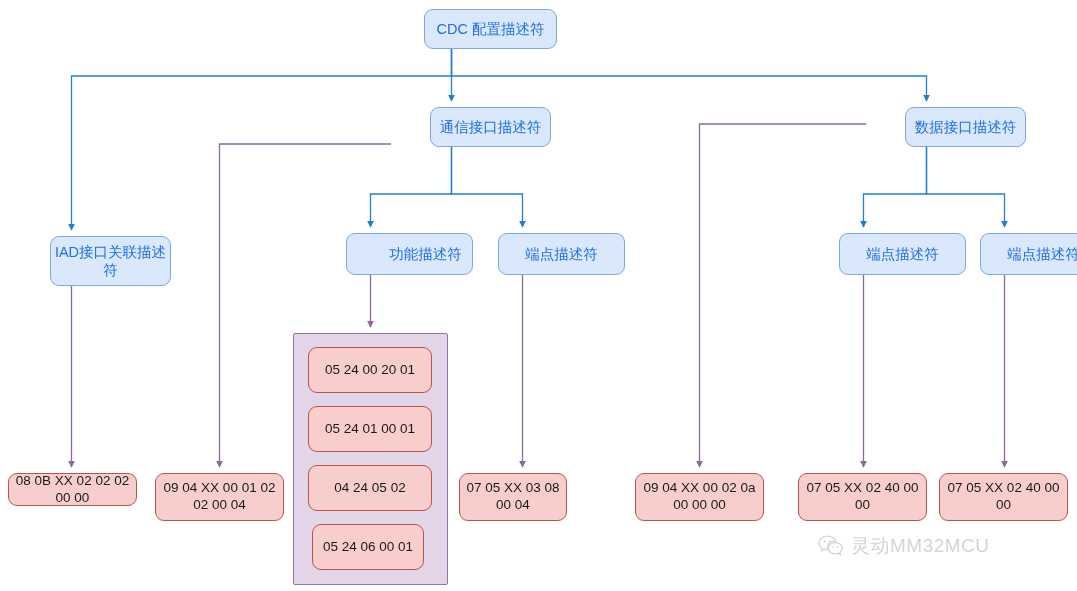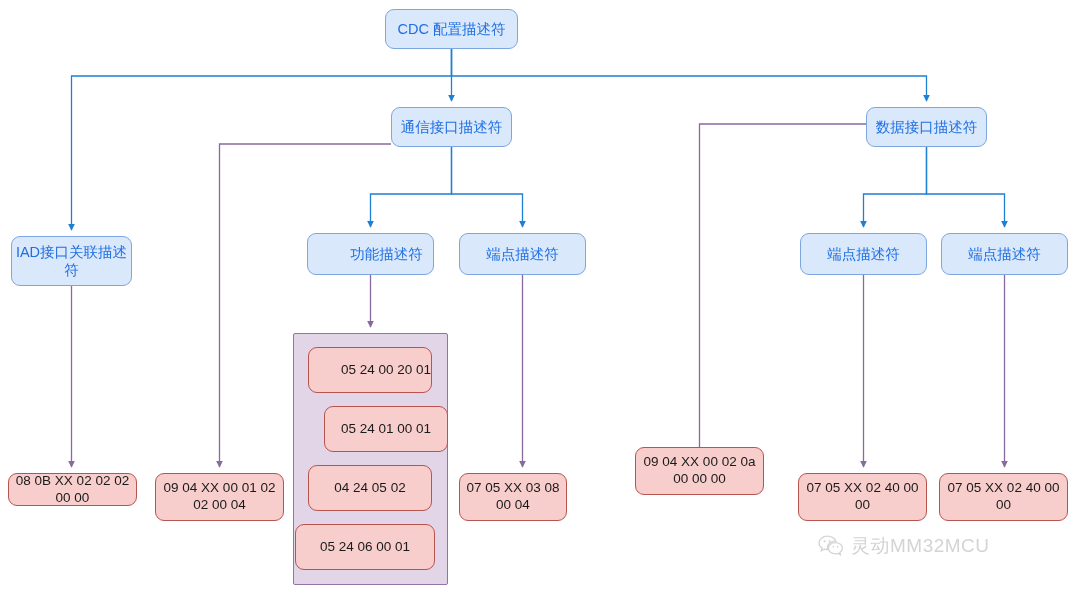--- a/index.html
+++ b/index.html
@@ -34,20 +34,21 @@
     text-align: center;
     border-radius: 9px;
     line-height: 1.25;
     z-index: 2;
   }
   .node-blue {
     background: #dae8fc;
     border: 1.2px solid #7ea6e0;
     color: #1f6fe0;
     font-size: 14.5px;
+    margin-left: 39px;
   }
   .node-pink {
     background: #f8cecc;
     border: 1.2px solid #b85450;
     color: #1a1a1a;
     font-size: 13.5px;
   }
   .group-box {
     position: absolute;
     box-sizing: border-box;
@@ -158,34 +159,34 @@
     </div>
     <div class="node node-pink" style="left: 8px; top: 473px; width: 129px; height: 33px;">
       <span>08 0B XX 02 02 02 00 00</span>
     </div>
     <div class="node node-pink" style="left: 155px; top: 473px; width: 129px; height: 48px;">
       <span>09 04 XX 00 01 02 02 00 04</span>
     </div>
     <div class="node node-pink" style="left: 459px; top: 473px; width: 108px; height: 48px;">
       <span>07 05 XX 03 08 00 04</span>
     </div>
-    <div class="node node-pink" style="left: 635px; top: 447px; width: 129px; height: 48px;">
+    <div class="node node-pink" style="left: 635px; top: 473px; width: 129px; height: 48px;">
       <span>09 04 XX 00 02 0a 00 00 00</span>
     </div>
     <div class="node node-pink" style="left: 798px; top: 473px; width: 129px; height: 48px;">
       <span>07 05 XX 02 40 00 00</span>
     </div>
     <div class="node node-pink" style="left: 939px; top: 473px; width: 129px; height: 48px;">
       <span>07 05 XX 02 40 00 00</span>
     </div>
-    <div class="node node-pink" style="left: 308px; top: 347px; width: 124px; height: 46px; justify-content: flex-end;">
+    <div class="node node-pink" style="left: 308px; top: 347px; width: 124px; height: 46px;">
       <span>05 24 00 20 01</span>
     </div>
-    <div class="node node-pink" style="left: 308px; top: 406px; width: 124px; height: 46px; margin-left: 16px;">
+    <div class="node node-pink" style="left: 308px; top: 406px; width: 124px; height: 46px;">
       <span>05 24 01 00 01</span>
     </div>
     <div class="node node-pink" style="left: 308px; top: 465px; width: 124px; height: 46px;">
       <span>04 24 05 02</span>
     </div>
-    <div class="node node-pink" style="left: 295px; top: 524px; width: 140px; height: 46px;">
+    <div class="node node-pink" style="left: 312px; top: 524px; width: 112px; height: 46px;">
       <span>05 24 06 00 01</span>
     </div>
   </div>
 
 </body></html>

